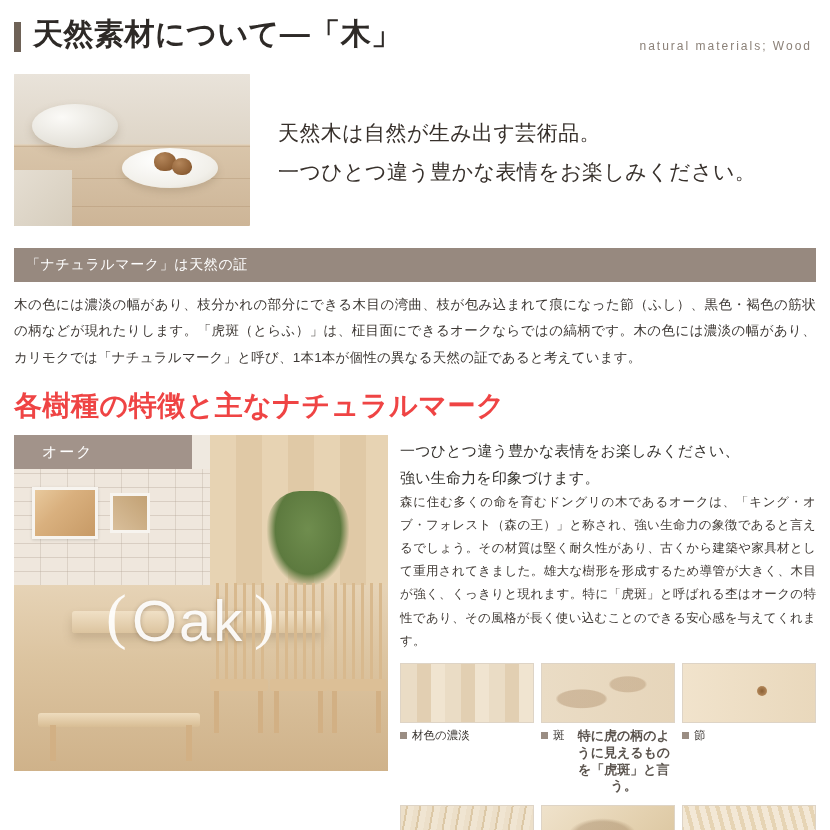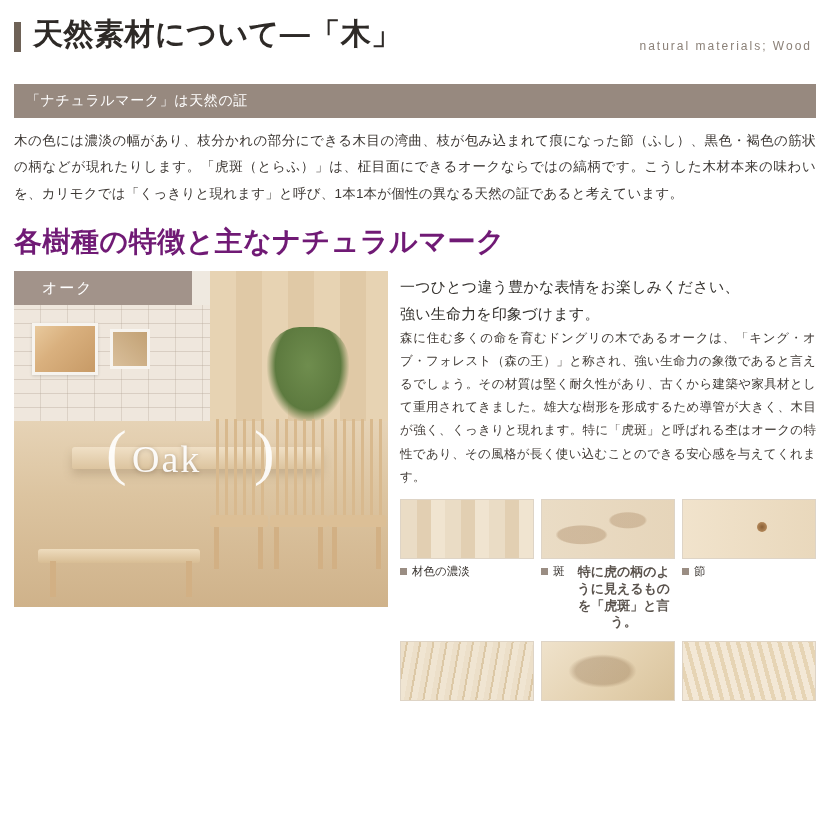--- a/index.html
+++ b/index.html
@@ -132,21 +132,21 @@
     letter-spacing: 0.2px;
     text-align: justify;
   }
 
   
   .section-head {
     margin: 16px 14px 0 14px;
     font-size: 28px;
     font-weight: bold;
     letter-spacing: 0.5px;
-    color: #701a75;
+    color: #ef4444;
   }
 
   
   .species {
     display: flex;
     margin: 10px 14px 0 14px;
     gap: 12px;
   }
   .species-photo {
     position: relative;
@@ -201,23 +201,23 @@
   .sp-chair { position:absolute; bottom:38px; width:58px; height:150px; }
   .sp-chair .back { position:absolute; left:0; top:0; width:58px; height:96px;
     background: repeating-linear-gradient(90deg, rgba(211,179,136,0) 0 6px, #d8b98e 6px 9px); }
   .sp-chair .seat { position:absolute; left:0; top:96px; width:58px; height:12px;
     background:#dcbf96; border-radius:3px; }
   .sp-chair .leg { position:absolute; top:108px; width:5px; height:42px; background:#d2b084; }
   .sp-bench { position:absolute; left:24px; bottom:44px; width:162px; height:14px;
     background: linear-gradient(180deg,#eedcbe,#d8bd94); border-radius:3px; }
   .sp-bench-leg { position:absolute; bottom:10px; width:6px; height:36px; background:#d2b084; }
   .sp-oak {
-    position:absolute; left: 100px; top: 166px;
-    font-family: Liberation Serif, serif;
-    font-size: 38px;
+    position:absolute; left: 100px; top: 152px;
+    font-family: Liberation Sans, sans-serif;
+    font-size: 58px;
     color: rgba(255,255,255,0.92);
     letter-spacing: 2px;
     text-shadow: 0 1px 4px rgba(90,70,50,0.35);
     z-index: 4;
   }
   .sp-paren {
     position:absolute; top:146px;
     font-family: "Liberation Serif", serif;
     font-size: 62px;
     color: rgba(255,255,255,0.9);
@@ -308,23 +308,40 @@
   <div class="header">
     <div class="title-row">
       <div class="main-title">
         <span class="title-bar"></span>
         <span>天然素材について―「木」</span>
       </div>
       <div class="subtitle-en">natural materials; Wood</div>
     </div>
   </div>
 
+  <div class="hero">
+    <div class="hero-photo">
+      <div class="wallblur"></div>
+      <div class="plank" style="top:72px"></div>
+      <div class="plank" style="top:104px"></div>
+      <div class="plank" style="top:132px"></div>
+      <div class="cloth"></div>
+      <div class="bowl"></div>
+      <div class="plate"></div>
+      <div class="nut n1"></div>
+      <div class="nut n2"></div>
+    </div>
+    <div class="hero-text">
+      <div>天然木は自然が生み出す芸術品。</div>
+      <div>一つひとつ違う豊かな表情をお楽しみください。</div>
+    </div>
+  </div>
 
   <div class="band">「ナチュラルマーク」は天然の証</div>
-  <div class="band-body">木の色には濃淡の幅があり、枝分かれの部分にできる木目の湾曲、枝が包み込まれて痕になった節（ふし）、黒色・褐色の筋状の柄などが現れたりします。「虎斑（とらふ）」は、柾目面にできるオークならではの縞柄です。こうした木材本来の味わいを、カリモクでは「くっきりと現れます」と呼び、1本1本が個性の異なる天然の証であると考えています。</div>
+  <div class="band-body">木の色には濃淡の幅があり、枝分かれの部分にできる木目の湾曲、枝が包み込まれて痕になった節（ふし）、黒色・褐色の筋状の柄などが現れたりします。「虎斑（とらふ）」は、柾目面にできるオークならではの縞柄です。木の色には濃淡の幅があり、カリモクでは「ナチュラルマーク」と呼び、1本1本が個性の異なる天然の証であると考えています。</div>
 
   <div class="section-head">各樹種の特徴と主なナチュラルマーク</div>
 
   <div class="species">
 
     <div class="species-photo">
       <div class="sp-wall"></div>
       <div class="sp-brick"></div>
       <div class="sp-art"></div>
       <div class="sp-art2"></div>

